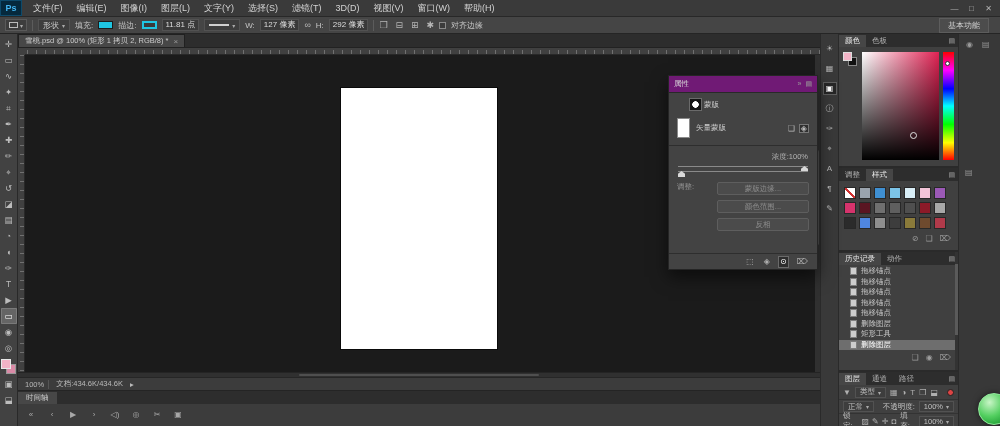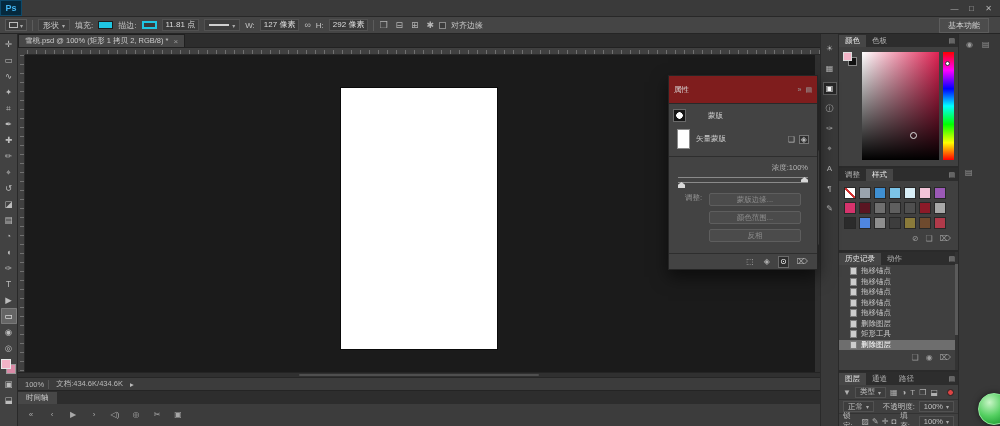--- a/index.html
+++ b/index.html
@@ -95,44 +95,58 @@
   .layers-row .dd{height:11px;}
   .filter-ico{font-size:8px;color:#b0b0b0;}
   .toggle-dot{margin-left:auto;width:7px;height:7px;border-radius:50%;background:#d44;border:1px solid #222;}
   
   .rightstrip{position:absolute;left:958px;top:34px;bottom:0;width:42px;background:#383838;border-left:1px solid #2a2a2a;z-index:1;}
   .strip-top{display:flex;gap:9px;padding:6px 7px;color:#9a9a9a;font-size:8px;}
   .strip-mid{position:absolute;left:6px;top:134px;color:#9a9a9a;font-size:8px;}
   .green-bubble{position:absolute;left:19px;top:359px;width:32px;height:32px;border-radius:50%;background:radial-gradient(circle at 35% 28%,#c8f5c6,#53cf60 48%,#1e9c33 85%);border:1px solid #8fe89a;box-shadow:0 0 6px rgba(0,0,0,.5);}
   
   .props{position:absolute;left:668px;top:75px;width:150px;height:195px;background:#434343;border:1px solid #252525;box-shadow:0 7px 16px rgba(0,0,0,.55);z-index:6;font-size:7.5px;}
-  .props-header{height:28px;background:#7f1d1d;border-bottom:1px solid #292929;display:flex;align-items:center;padding:0 5px;color:#dcdcdc;}
+  .props-header{height:17px;background:#701a75;border-bottom:1px solid #292929;display:flex;align-items:center;padding:0 5px;color:#dcdcdc;}
   .props-header .hdr-icons{margin-left:auto;display:flex;gap:4px;color:#999;font-size:7px;}
-  .mask-row{display:flex;align-items:center;gap:22px;padding:5px 4px 4px;}
+  .mask-row{display:flex;align-items:center;gap:2px;padding:5px 20px 4px;}
   .mask-ico{width:13px;height:13px;background:radial-gradient(circle at 50% 50%,#fff 0 3px,#161616 3.5px);border:1px solid #6a6a6a;flex:none;}
   .vm-row{display:flex;align-items:center;gap:6px;padding:3px 8px 7px;border-bottom:1px solid #2e2e2e;}
   .vm-thumb{width:13px;height:20px;background:#fff;border:1px solid #8a8a8a;flex:none;}
   .vm-icons{margin-left:auto;display:flex;gap:4px;color:#bbb;font-size:8px;}
   .vm-icons .boxed{box-shadow:inset 0 0 0 1px #777;background:#2f2f2f;padding:0 2px;}
   .slider-label-row{display:flex;justify-content:flex-end;padding:6px 9px 0;color:#b5b5b5;}
   .slider-track{margin:4px 9px 0;height:1px;background:#8a8a8a;position:relative;}
   .slider-thumb{position:absolute;top:0;width:7px;height:6px;background:#d8d8d8;clip-path:polygon(50% 0,100% 45%,100% 100%,0 100%,0 45%);}
-  .adjust-row{display:flex;padding:10px 16px 0;color:#979797;}
+  .adjust-row{display:flex;padding:10px 8px 0;color:#979797;}
   .adjust-btns{margin-left:auto;display:flex;flex-direction:column;gap:5px;width:92px;}
   .pbtn{height:13px;background:#4b4b4b;border:1px solid #5e5e5e;border-radius:2px;color:#8d8d8d;text-align:center;line-height:11px;}
   .props-footer{position:absolute;bottom:0;left:0;right:0;height:16px;border-top:1px solid #2e2e2e;display:flex;justify-content:flex-end;align-items:center;gap:6px;padding:0 7px;color:#b0b0b0;font-size:8px;}
   .pf-icon{padding:0 2px;line-height:12px;}
   .pf-icon.active{background:#2d2d2d;box-shadow:inset 0 0 0 1px #6a6a6a;color:#fff;}
   .ruler-corner{position:absolute;left:18px;top:48px;width:7px;height:7px;background:#404040;z-index:2;}
 </style>
 </head>
 <body>
 
 <div class="menubar">
   <div class="ps-logo">Ps</div>
+  <div style="display:flex">
+
+  <span class="menu-item">文件(F)</span>
+      <span class="menu-item">编辑(E)</span>
+      <span class="menu-item">图像(I)</span>
+      <span class="menu-item">图层(L)</span>
+      <span class="menu-item">文字(Y)</span>
+      <span class="menu-item">选择(S)</span>
+      <span class="menu-item">滤镜(T)</span>
+      <span class="menu-item">3D(D)</span>
+      <span class="menu-item">视图(V)</span>
+      <span class="menu-item">窗口(W)</span>
+      <span class="menu-item">帮助(H)</span>
+    </div>
   <div class="win-controls">
 
   <span class="win-btn">—</span>
       <span class="win-btn">□</span>
       <span class="win-btn">✕</span>
     </div>
 </div>
 
 <div class="optionsbar">
   <span class="preset-btn">

